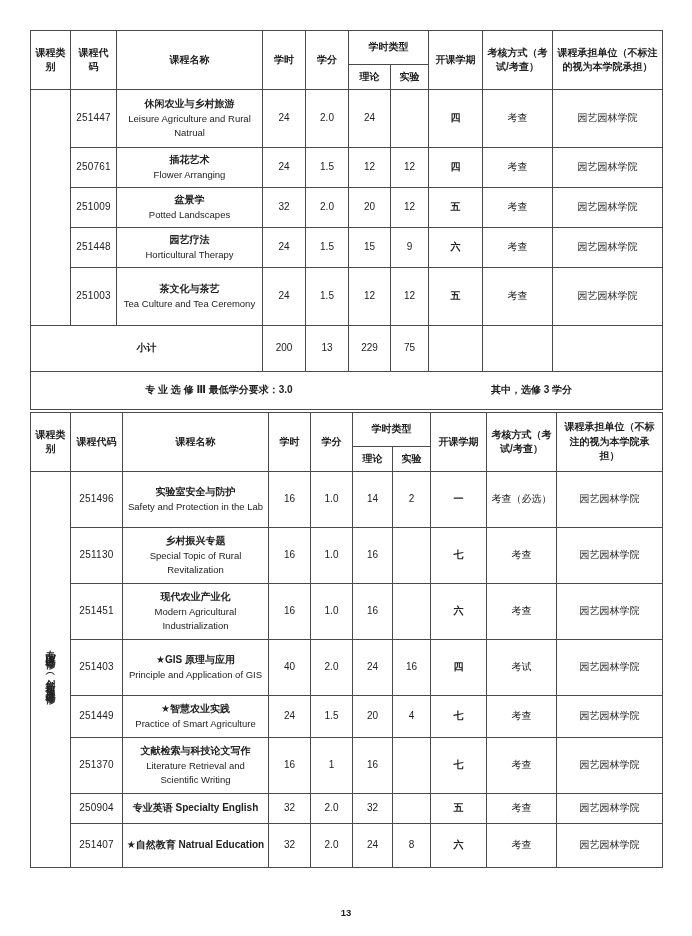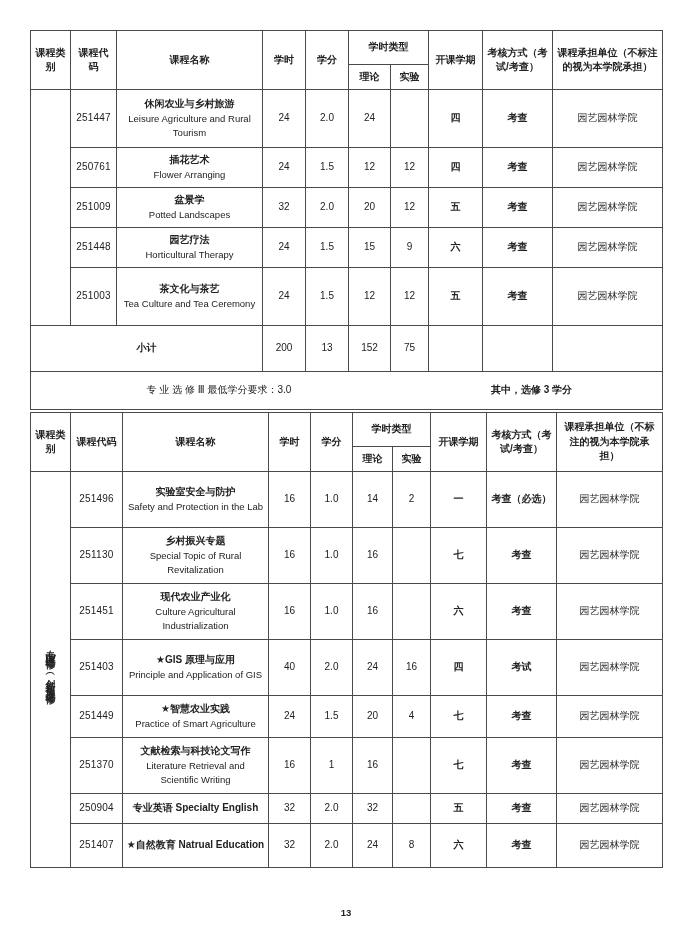--- a/index.html
+++ b/index.html
@@ -14,25 +14,25 @@
     border:1px solid #4a4a4a; text-align:center; vertical-align:middle;
     padding:2px 3px; font-size:10px; line-height:1.45; word-break:break-all;
     color:#222222;
   }
   th { font-weight:700; }
   .num { font-weight:400; }
   .code { font-weight:400; font-size:10px; letter-spacing:0.2px; }
   .zh { font-weight:600;text-align:center; }
   .en { font-weight:400; font-size:9.5px; word-break:normal; }
   .unit { font-weight:500; }
-  .assess { font-weight:700; }
+  .assess { font-weight:400; }
   .sem { font-weight:600; }
   .subtotal-label { font-weight:600;margin-left:27px; }
   .band-flex { display:flex; align-items:center; width:100%; }
-  .band-left { flex:1.45; text-align:center; font-weight:400; font-size:10px; }
+  .band-left { flex:1.45; text-align:center; font-weight:700; font-size:10px; }
   .band-right { flex:1; text-align:center; font-weight:700; font-size:10px; }
   .vtext {
     writing-mode:vertical-rl; display:inline-block;
     font-weight:600; letter-spacing:3px; font-size:10px; line-height:1.1;
   }
   .gap { height:2px; }
   .page-number {
     position:absolute; left:0; bottom:18px; width:100%;
     text-align:center; font-size:9.5px; color:#222; font-weight:600;
   }
@@ -71,21 +71,21 @@
       <tr style="height:25px">
         <th>理论</th>
         <th>实验</th>
       </tr>
 
       <tr style="height:58px">
         <td rowspan="5"></td>
         <td class="code">251447</td>
         <td>
               <div class="zh">休闲农业与乡村旅游</div>
-              <div class="en">Leisure Agriculture and Rural Tourism</div>
+              <div class="en">Leisure Agriculture and Rural Natrual</div>
             </td>
         <td class="num">24</td>
         <td class="num">2.0</td>
         <td class="num">24</td>
         <td class="num"></td>
         <td class="sem">四</td>
         <td class="assess">考查</td>
         <td class="unit">园艺园林学院</td>
       </tr>
       <tr style="height:40px">
@@ -142,21 +142,21 @@
         <td class="num">12</td>
         <td class="sem">五</td>
         <td class="assess">考查</td>
         <td class="unit">园艺园林学院</td>
       </tr>
 
       <tr style="height:46px">
         <td colspan="3" class="subtotal-label">小计</td>
         <td class="num">200</td>
         <td class="num">13</td>
-        <td class="num">152</td>
+        <td class="num">229</td>
         <td class="num">75</td>
         <td></td>
         <td></td>
         <td></td>
       </tr>
 
       <tr style="height:38px">
         <td colspan="10">
           <div class="band-flex">
             <span class="band-left">专 业 选 修 Ⅲ 最低学分要求：3.0</span>
@@ -225,21 +225,21 @@
         <td class="num">16</td>
         <td class="num"></td>
         <td class="sem">七</td>
         <td class="assess">考查</td>
         <td class="unit">园艺园林学院</td>
       </tr>
       <tr style="height:56px">
         <td class="code">251451</td>
         <td>
               <div class="zh">现代农业产业化</div>
-              <div class="en">Culture Agricultural Industrialization</div>
+              <div class="en">Modern Agricultural Industrialization</div>
             </td>
         <td class="num">16</td>
         <td class="num">1.0</td>
         <td class="num">16</td>
         <td class="num"></td>
         <td class="sem">六</td>
         <td class="assess">考查</td>
         <td class="unit">园艺园林学院</td>
       </tr>
       <tr style="height:56px">

